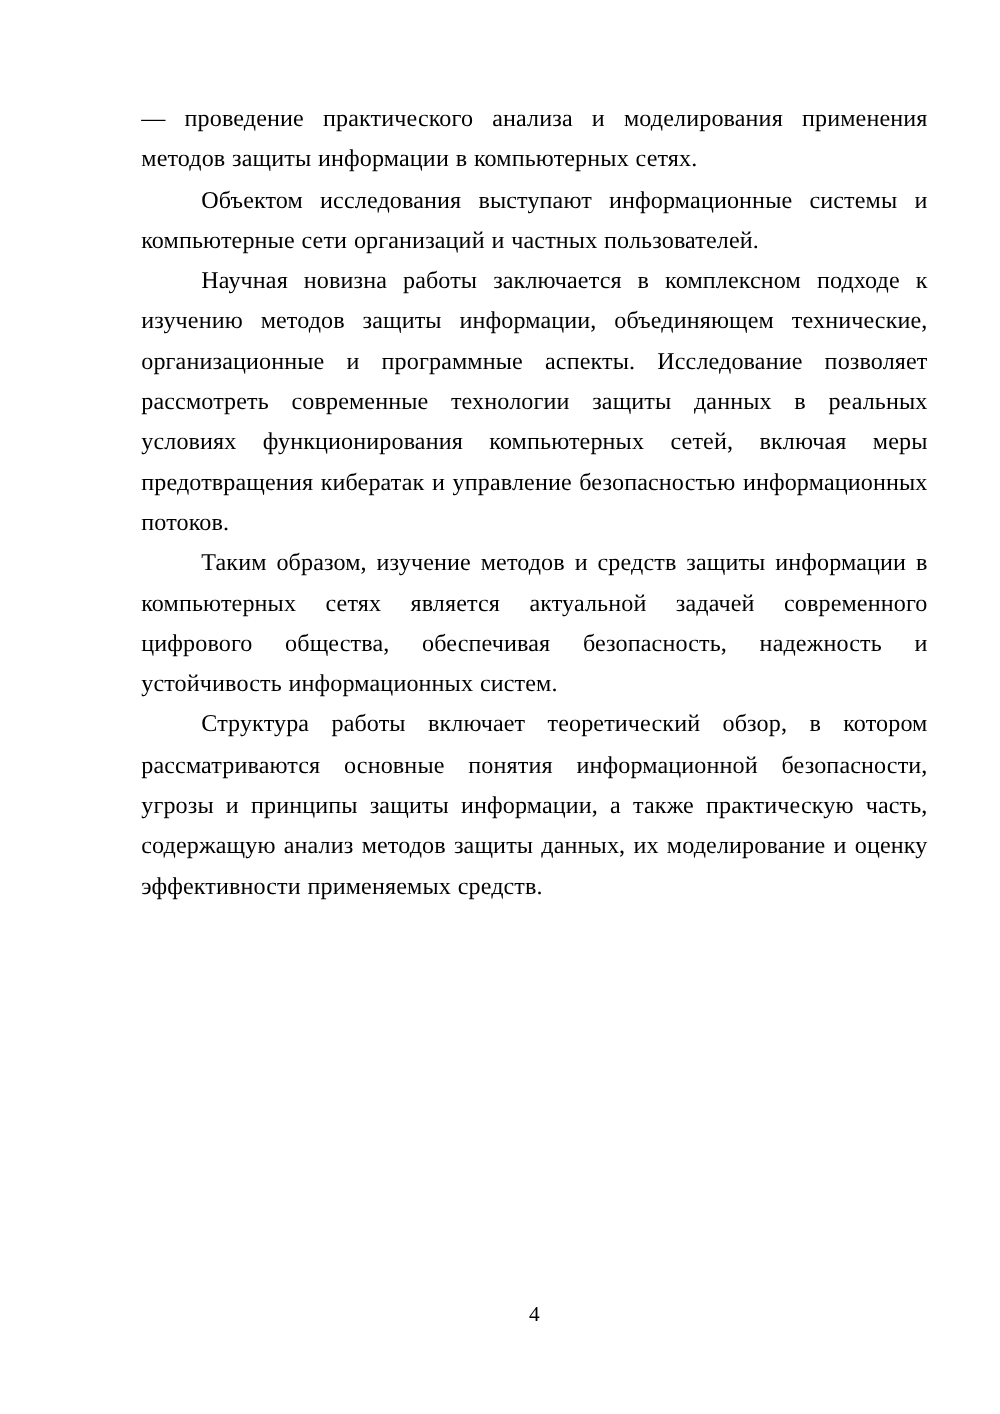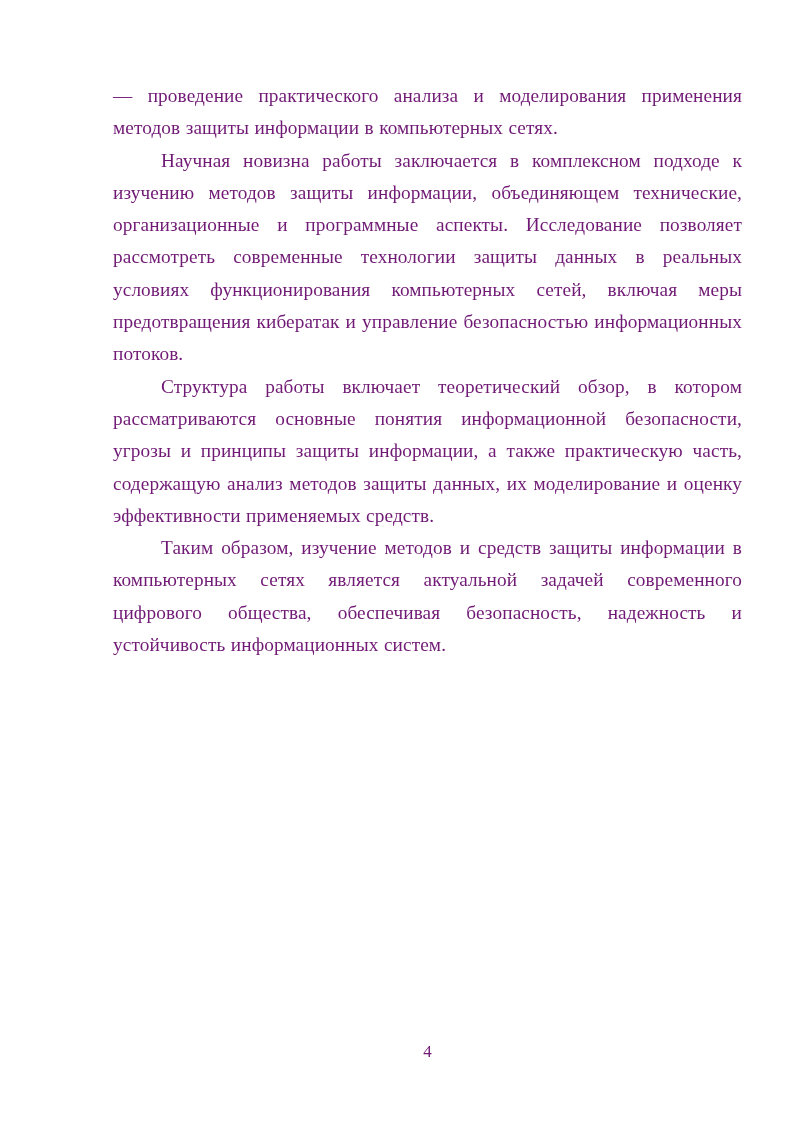--- a/index.html
+++ b/index.html
@@ -7,21 +7,21 @@
     padding: 0;
     background: #ffffff;
   }
   .page {
     position: relative;
     width: 800px;
     height: 1131px;
     background: #ffffff;
     overflow: hidden;
     font-family: "Liberation Serif", "DejaVu Serif", serif;
-    color: #701a75;
+    color: #000000;
   }
   .content {
     position: absolute;
     left: 113px;
     width: 629px;
     top: 80px;
   }
   .content p {
     margin: 0;
     padding: 0;
@@ -43,21 +43,22 @@
     font-size: 17px;
     line-height: 20px;
   }
 </style>
 </head>
 <body>
 
 <div class="page">
   <div class="content">
     <p>— проведение практического анализа и моделирования применения методов защиты информации в компьютерных сетях.</p>
+    <p class="indent">Объектом исследования выступают информационные системы и компьютерные сети организаций и частных пользователей.</p>
     <p class="indent">Научная новизна работы заключается в комплексном подходе к изучению методов защиты информации, объединяющем технические, организационные и программные аспекты. Исследование позволяет рассмотреть современные технологии защиты данных в реальных условиях функционирования компьютерных сетей, включая меры предотвращения кибератак и управление безопасностью информационных потоков.</p>
+    <p class="indent">Таким образом, изучение методов и средств защиты информации в компьютерных сетях является актуальной задачей современного цифрового общества, обеспечивая безопасность, надежность и устойчивость информационных систем.</p>
     <p class="indent">Структура работы включает теоретический обзор, в котором рассматриваются основные понятия информационной безопасности, угрозы и принципы защиты информации, а также практическую часть, содержащую анализ методов защиты данных, их моделирование и оценку эффективности применяемых средств.</p>
-    <p class="indent">Таким образом, изучение методов и средств защиты информации в компьютерных сетях является актуальной задачей современного цифрового общества, обеспечивая безопасность, надежность и устойчивость информационных систем.</p>
   </div>
 
   <div class="page-footer">
     <span>4</span>
   </div>
 </div>
 
 </body></html>

